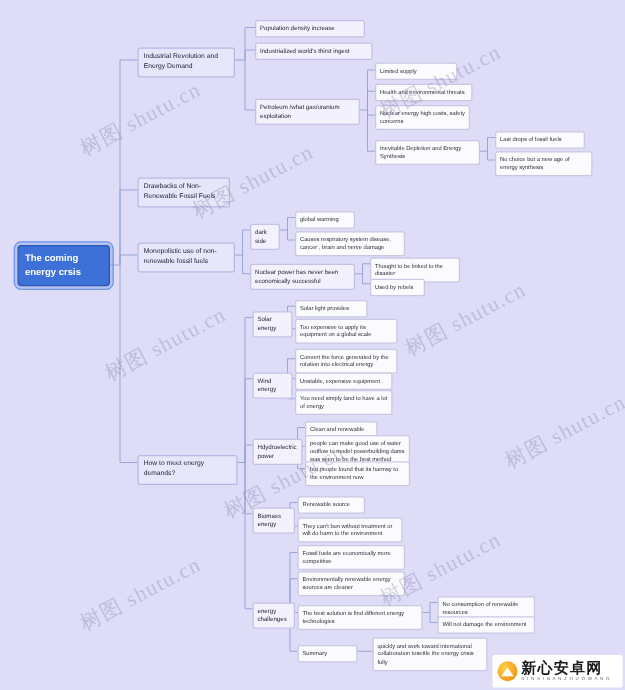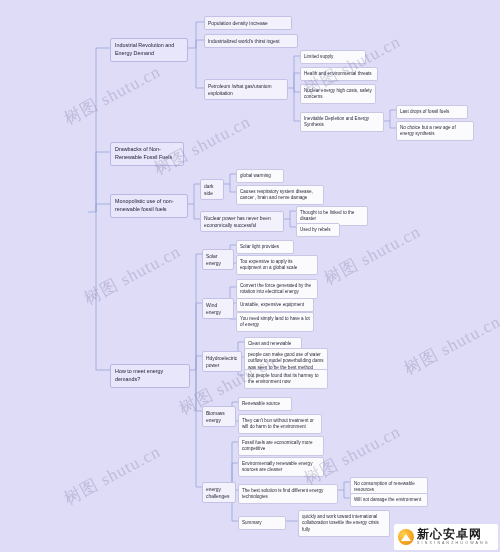--- a/index.html
+++ b/index.html
@@ -189,20 +189,23 @@
       <path d="M338,490 H344"></path>
       <path d="M344,490 V482 M344,490 V498"></path>
       <path d="M344,482 H350 M344,498 H350"></path>
 
       <path d="M286,521 H292"></path>
       <path d="M292,521 V521"></path>
       <path d="M292,521 H298"></path>
     </g>
   </svg>
 
+  <div class="node root" style="left:14px; top:196px; width:74px;">
+    <span>The coming energy crsis</span>
+  </div>
 
   <div class="node lvl1" style="left:110px; top:38px; width:78px;">
     <span>Industrial Revolution and Energy Demand</span>
   </div>
 
   <div class="node lvl1" style="left:110px; top:142px; width:74px;">
     <span>Drawbacks of Non-Renewable Fossil Fuels</span>
   </div>
 
   <div class="node lvl1" style="left:110px; top:194px; width:78px;">

